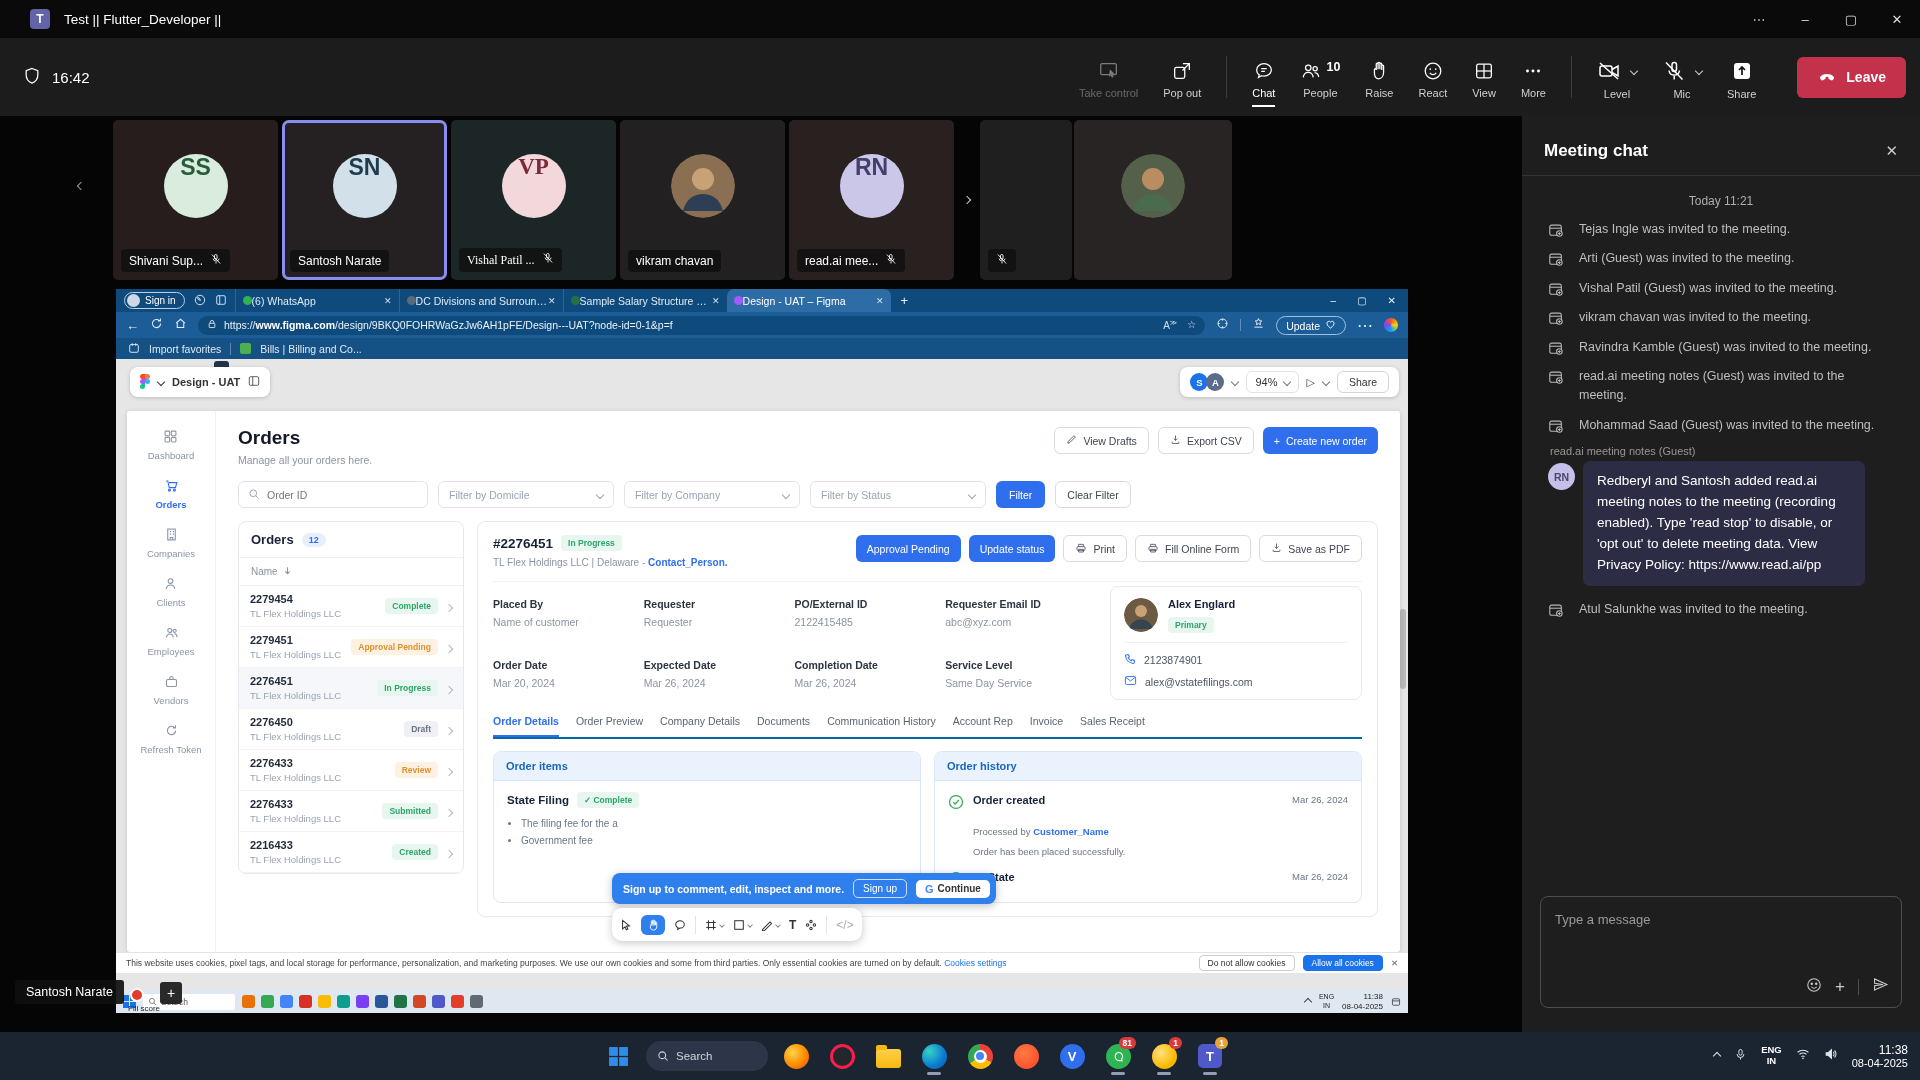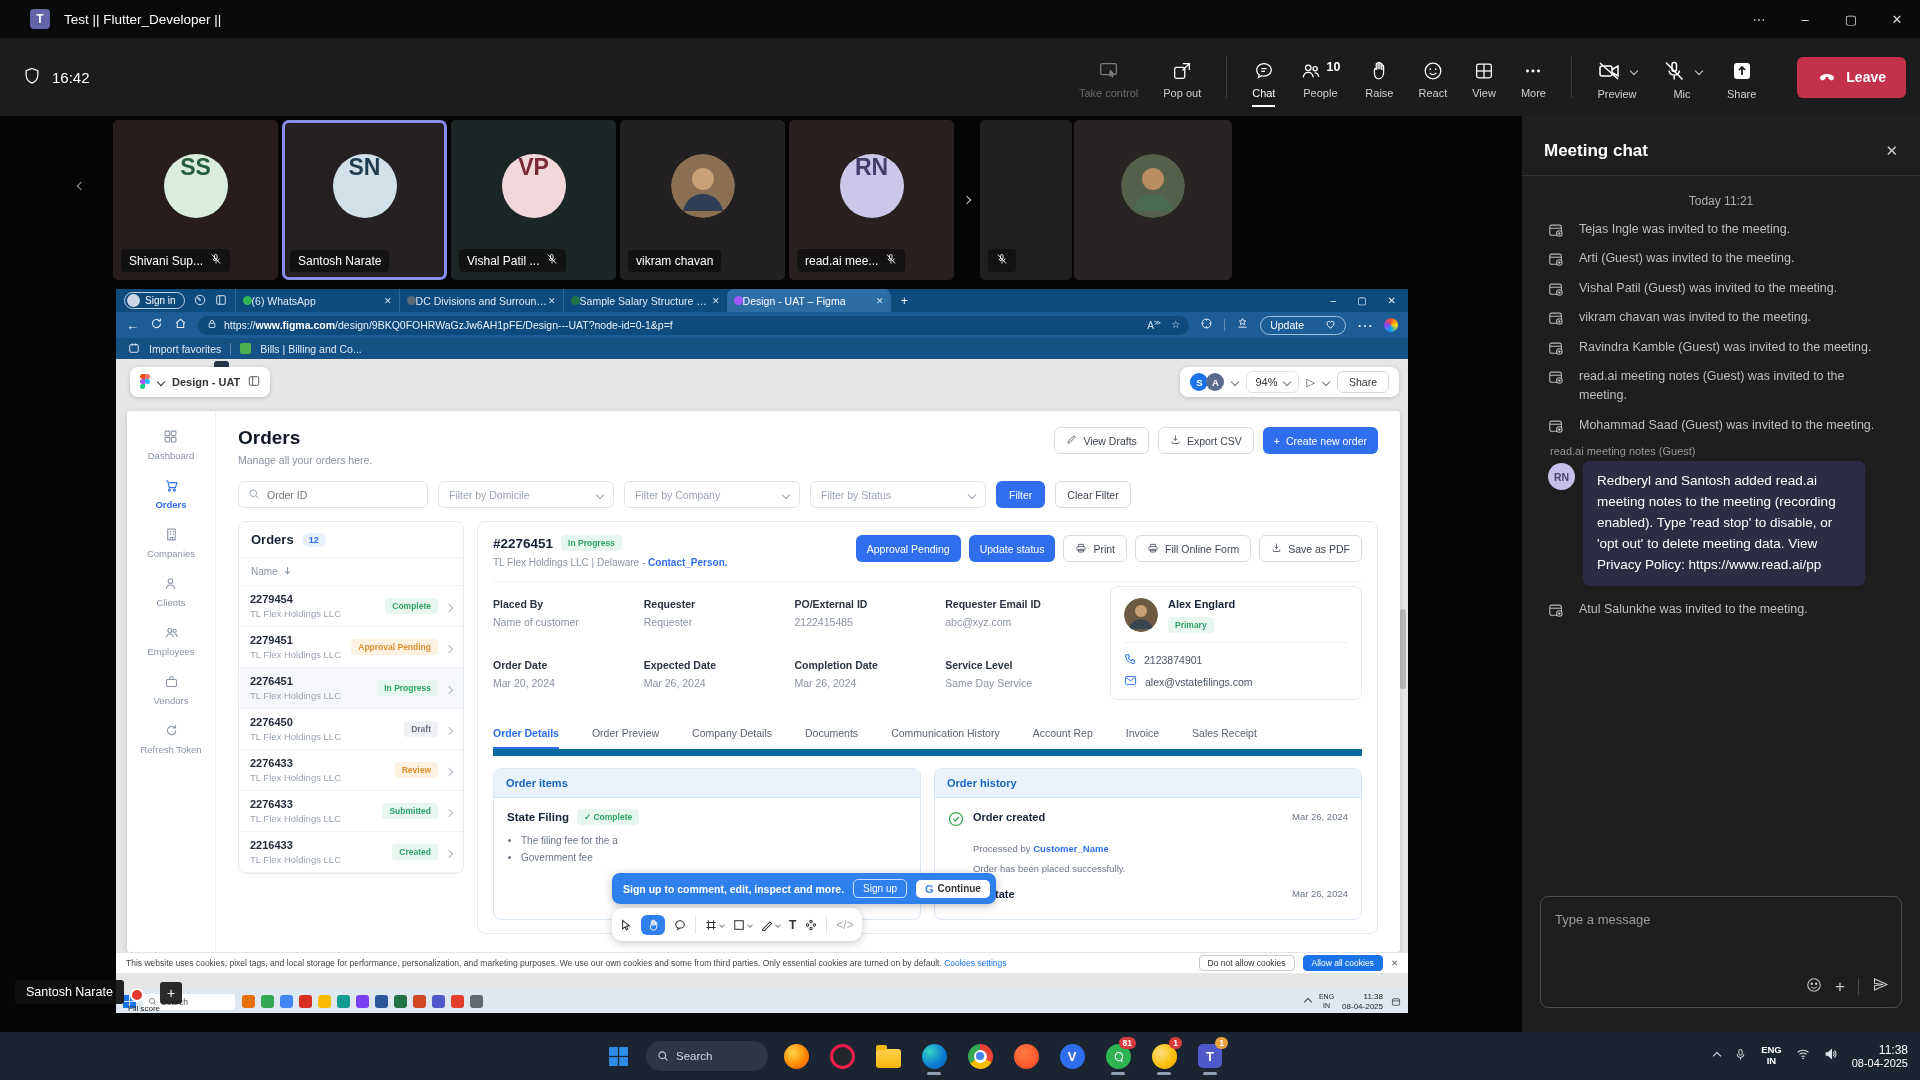--- a/index.html
+++ b/index.html
@@ -48,21 +48,21 @@
 .btab .lbl{flex:1;overflow:hidden;white-space:nowrap;text-overflow:ellipsis}
 .btab .x{font-size:9px;color:#cfe0ee}
 .btab.active{background:#2e6ca5;border-radius:7px 7px 0 0;border-left:none;color:#fff}
 .newtab{margin-left:10px;font-size:13px;color:#e8f0f8}
 .bwctrl{margin-left:auto;display:flex;gap:21px;margin-right:12px;font-size:10px;color:#eaf2f9}
 .btoolbar{height:26px;background:#1c5c97;display:flex;align-items:center;padding:0 10px;gap:11px;color:#e7eef5}
 .navic{font-size:13px}
 .urlpill{flex:1;height:19px;background:#0f4a7c;border-radius:10px;display:flex;align-items:center;padding:0 9px;gap:7px;font-size:10.5px;color:#e8f1f8}
 .urlpill .dom{font-weight:700;color:#fff}
 .urlpill .tail{margin-left:auto;display:flex;gap:10px;align-items:center;color:#cfe0ee;font-size:10px}
-.updatepill{display:flex;align-items:center;gap:21px;border:1px solid #9fc0da;border-radius:10px;padding:2px 9px;font-size:10.5px;color:#fff}
+.updatepill{display:flex;align-items:flex-end;gap:5px;border:1px solid #9fc0da;border-radius:10px;padding:2px 9px;font-size:10.5px;color:#fff}
 .copilot{width:14px;height:14px;border-radius:50%;background:conic-gradient(#f35325,#ffd500,#05a6f0,#8a3ffc,#f35325)}
 .favbar{height:21px;background:#155185;display:flex;align-items:center;padding:0 12px;gap:9px;color:#dfe9f3;font-size:10.5px}
 .greensq{width:11px;height:11px;background:#4caf50;border-radius:2px}
 .fdiv{width:1px;height:12px;background:rgba(255,255,255,.3)}
 
 .fgarea{position:relative;height:631px;background:#e6e6e6;overflow:hidden}
 .fgpill{position:absolute;top:8px;height:30px;background:#fff;border-radius:8px;box-shadow:0 1px 4px rgba(0,0,0,.18);display:flex;align-items:center;padding:0 10px;gap:8px;font-size:11px;color:#333}
 .fgl{left:14px}.fgr{right:9px}
 .fgav{width:18px;height:18px;border-radius:50%;color:#fff;font-size:9.5px;display:flex;align-items:center;justify-content:center;font-weight:700}
 .fg-share{border:1px solid #d4d4d4;border-radius:6px;padding:4px 11px;font-size:10.5px;color:#333}
@@ -111,21 +111,21 @@
 .fieldgrid{display:grid;grid-template-columns:repeat(4,1fr);row-gap:20px;margin-top:16px;flex:1}
 .fl{font-size:10.5px;font-weight:700;color:#2b3441}
 .fv{font-size:10.5px;color:#8a94a3;margin-top:6px}
 .inforow{display:flex;border-top:1px solid #f0f2f5;margin-top:13px}
 .ccard{width:252px;border:1px solid #e6eaf0;border-radius:8px;margin-top:4px;margin-left:14px;padding:11px 13px;flex:none}
 .ccrow{display:flex;align-items:center;gap:10px}
 .cname{font-size:11px;font-weight:700;color:#16223a}
 .cav{width:34px;height:34px;border-radius:50%;overflow:hidden;flex:none}
 .cline{border-top:1px solid #eef1f5;margin:10px 0}
 .crow2{display:flex;align-items:center;gap:8px;font-size:10.5px;color:#4a5568;margin-top:8px}
-.dtabs{display:flex;gap:33px;border-bottom:7px solid #0369a1;margin-top:27px}
+.dtabs{display:flex;gap:17px;border-bottom:2px solid #0369a1;margin-top:15px}
 .dtab{font-size:10.5px;color:#5b6572;padding-bottom:8px;white-space:nowrap}
 .dtab.active{color:#2f6fed;font-weight:700;border-bottom:2px solid #2f6fed}
 .cards{display:flex;gap:13px;margin-top:12px}
 .card{flex:1;border:1px solid #dbe7f5;border-radius:8px;overflow:hidden}
 .cardhd{background:#eaf3fd;border-bottom:1px solid #d5e6f8;padding:8px 12px;font-size:11px;font-weight:700;color:#1766c2}
 .cardbd{padding:11px 13px}
 .itemrow{display:flex;align-items:center;gap:8px;font-size:11.5px;font-weight:700;color:#16223a}
 .bullets{margin-top:10px;padding-left:14px;font-size:10px;color:#6b7687}
 .bullets li{margin-top:6px}
 .evt{display:flex;gap:9px;margin-top:2px}
@@ -324,21 +324,21 @@
         <span class="iconrow" style="align-items:center;gap:10px">
           <span>
               <svg viewBox="0 0 24 24" width="24" height="24" fill="none" stroke="#fff" stroke-width="1.5">
                 <rect x="3" y="7" width="12" height="10" rx="2"></rect>
                 <path d="M15 10.5 21 7v10l-6-3.5"></path>
                 <line x1="3" y1="4" x2="21" y2="20"></line>
               </svg>
             </span>
           <span class="chv"></span>
         </span>
-        <span>Preview</span>
+        <span>Level</span>
       </div>
       <div class="maction">
         <span class="iconrow" style="align-items:center;gap:10px">
           <span>
               <svg viewBox="0 0 24 24" width="24" height="24" fill="none" stroke="#fff" stroke-width="1.5">
                 <rect x="10" y="3.5" width="4.5" height="9" rx="2.2"></rect>
                 <path d="M7 11.5a5.3 5.3 0 0 0 10.5 0M12.2 17v3.5"></path>
                 <line x1="4" y1="3.5" x2="20.5" y2="20.5"></line>
               </svg>
             </span>
@@ -387,21 +387,21 @@
           <div class="tavatar" style="background: rgb(210, 225, 233); color: rgb(30, 59, 79);">
             <span>SN</span>
           </div>
 
           <div class="npill">
             <span>Santosh Narate</span>
 
           </div>
         </div>
 
-        <div class="tile" style="background: rgb(28, 38, 38);">
+        <div class="tile" style="background: rgb(28, 38, 38); font-family: Liberation Serif, serif;">
           <div class="tavatar" style="background: rgb(242, 215, 219); color: rgb(124, 42, 55);">
             <span>VP</span>
           </div>
 
           <div class="npill">
             <span>Vishal Patil ...</span>
             <span><svg viewBox="0 0 16 16" width="12" height="12" fill="none" stroke="#fff" stroke-width="1.2">
                 <rect x="6" y="2" width="3.4" height="6.4" rx="1.7"></rect>
                 <path d="M4 7.5a4.2 4.2 0 0 0 8.2 0M8 12v2"></path>
                 <line x1="2.5" y1="2" x2="13.5" y2="14"></line>

